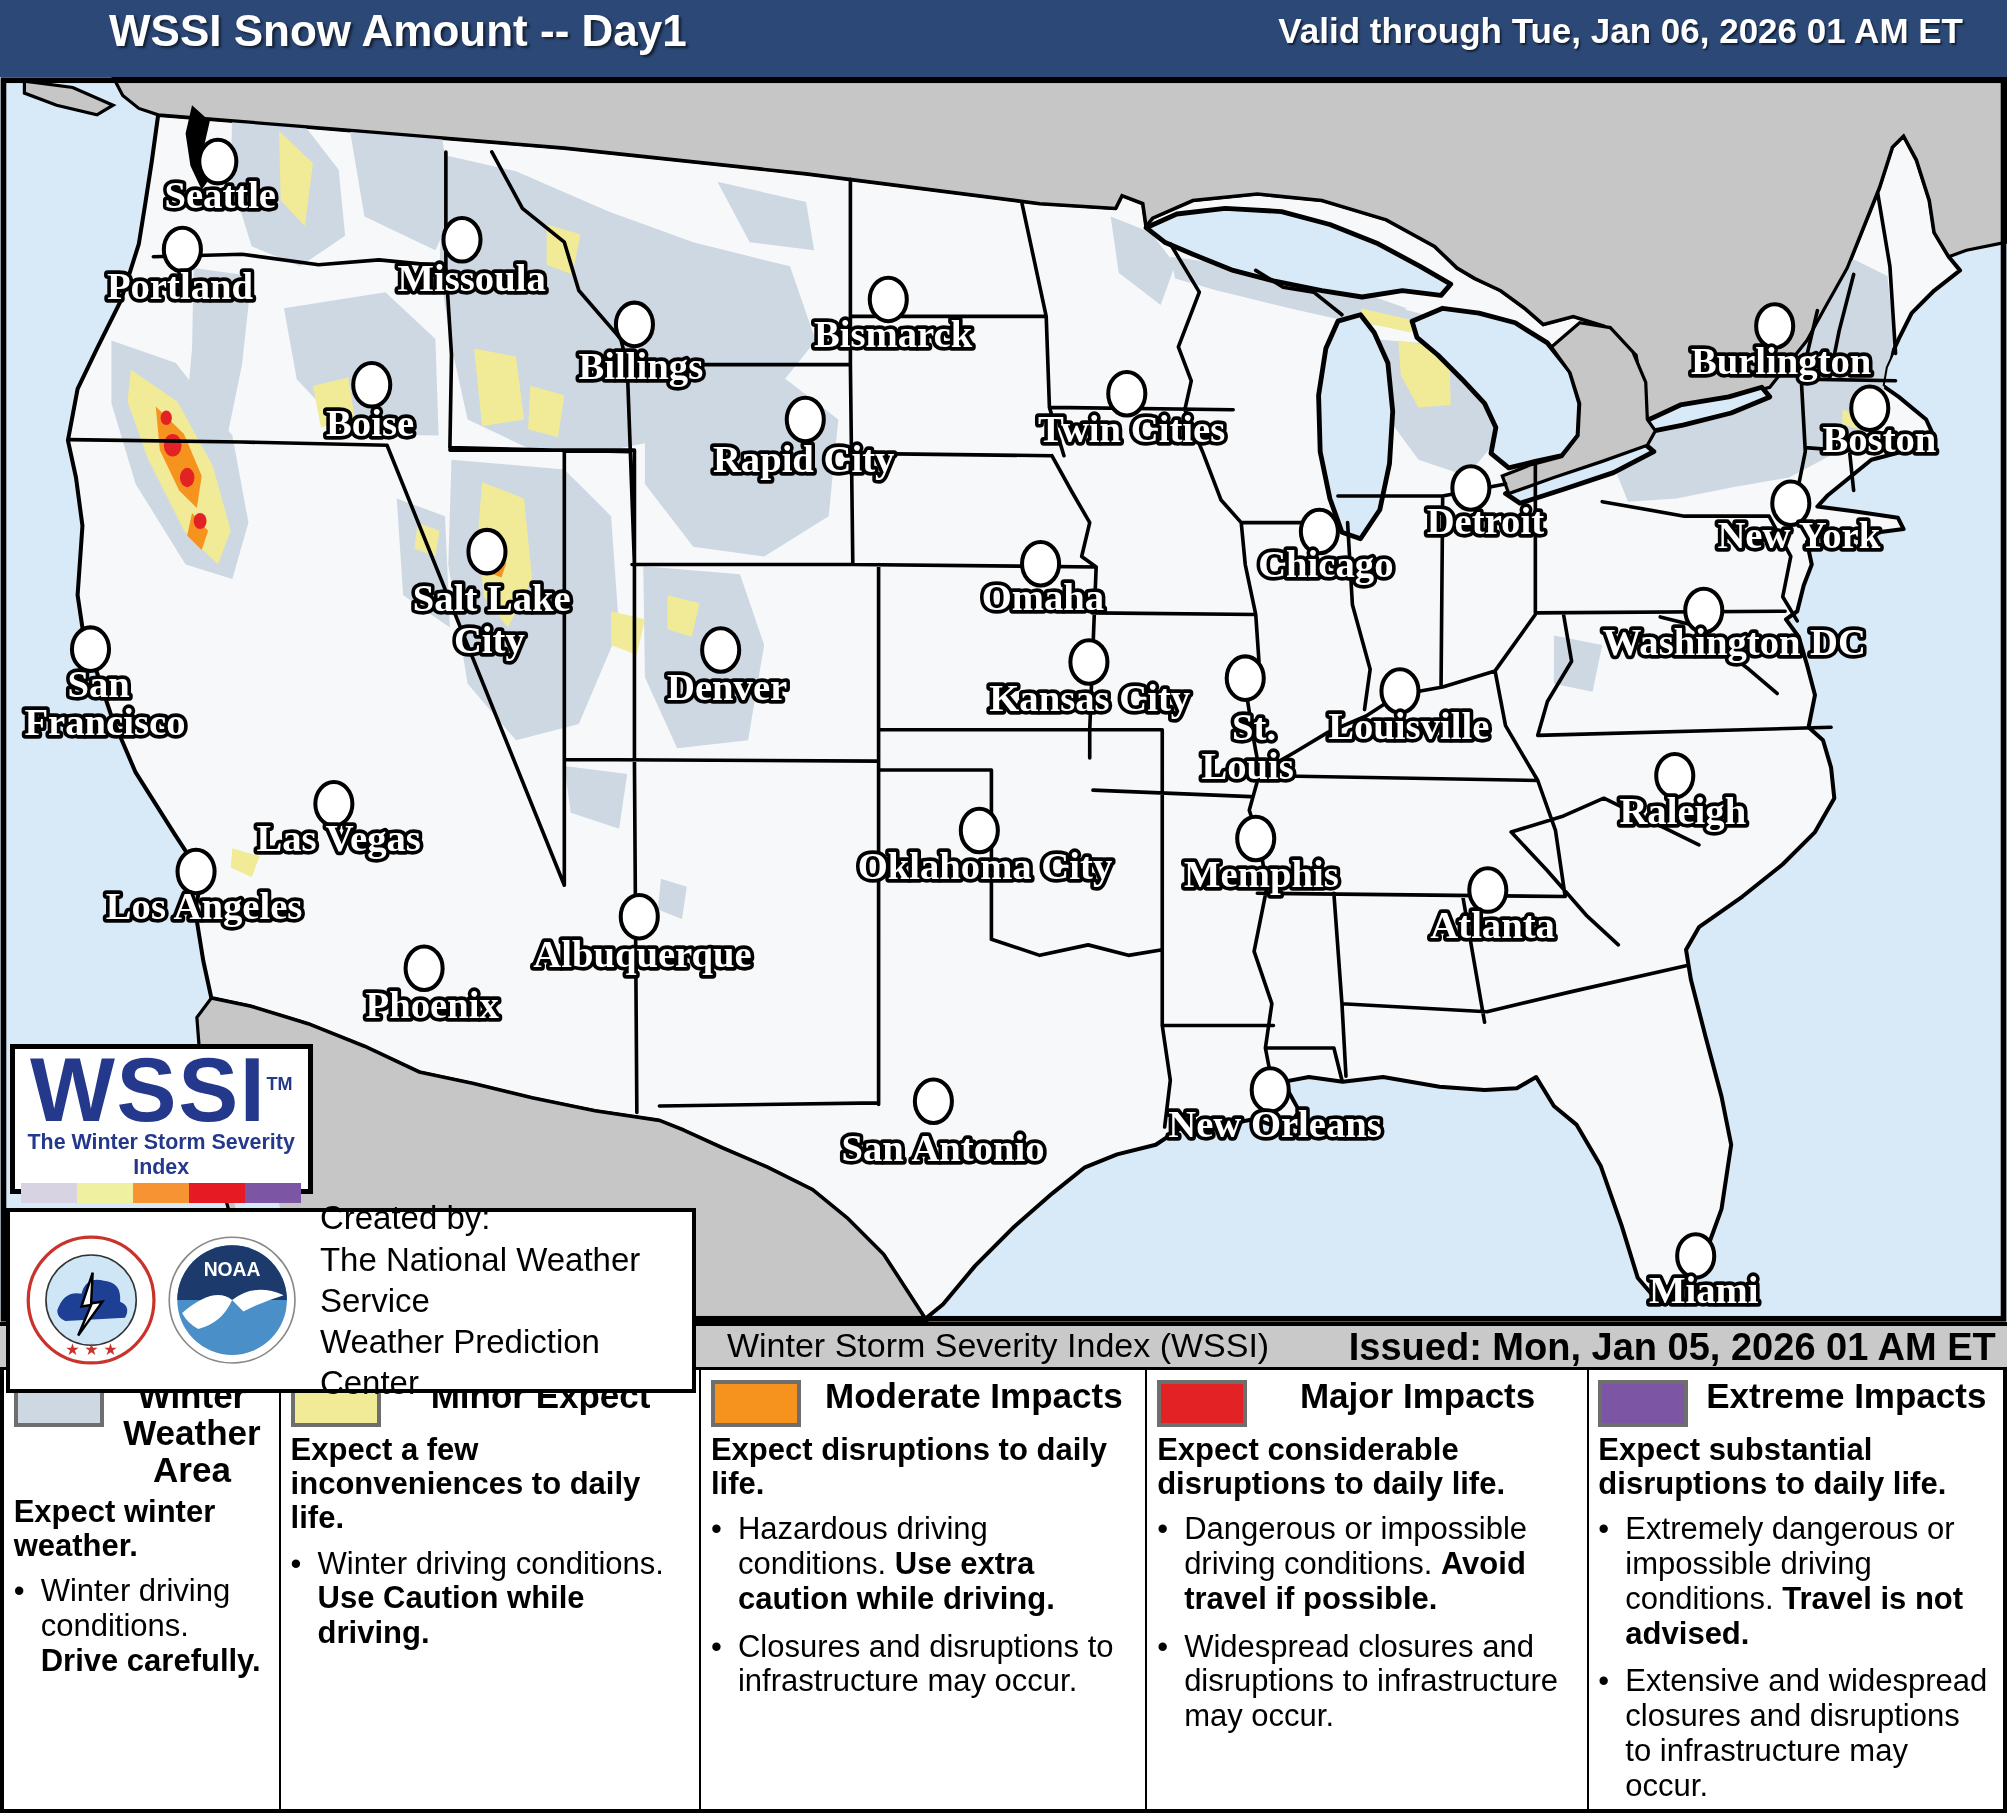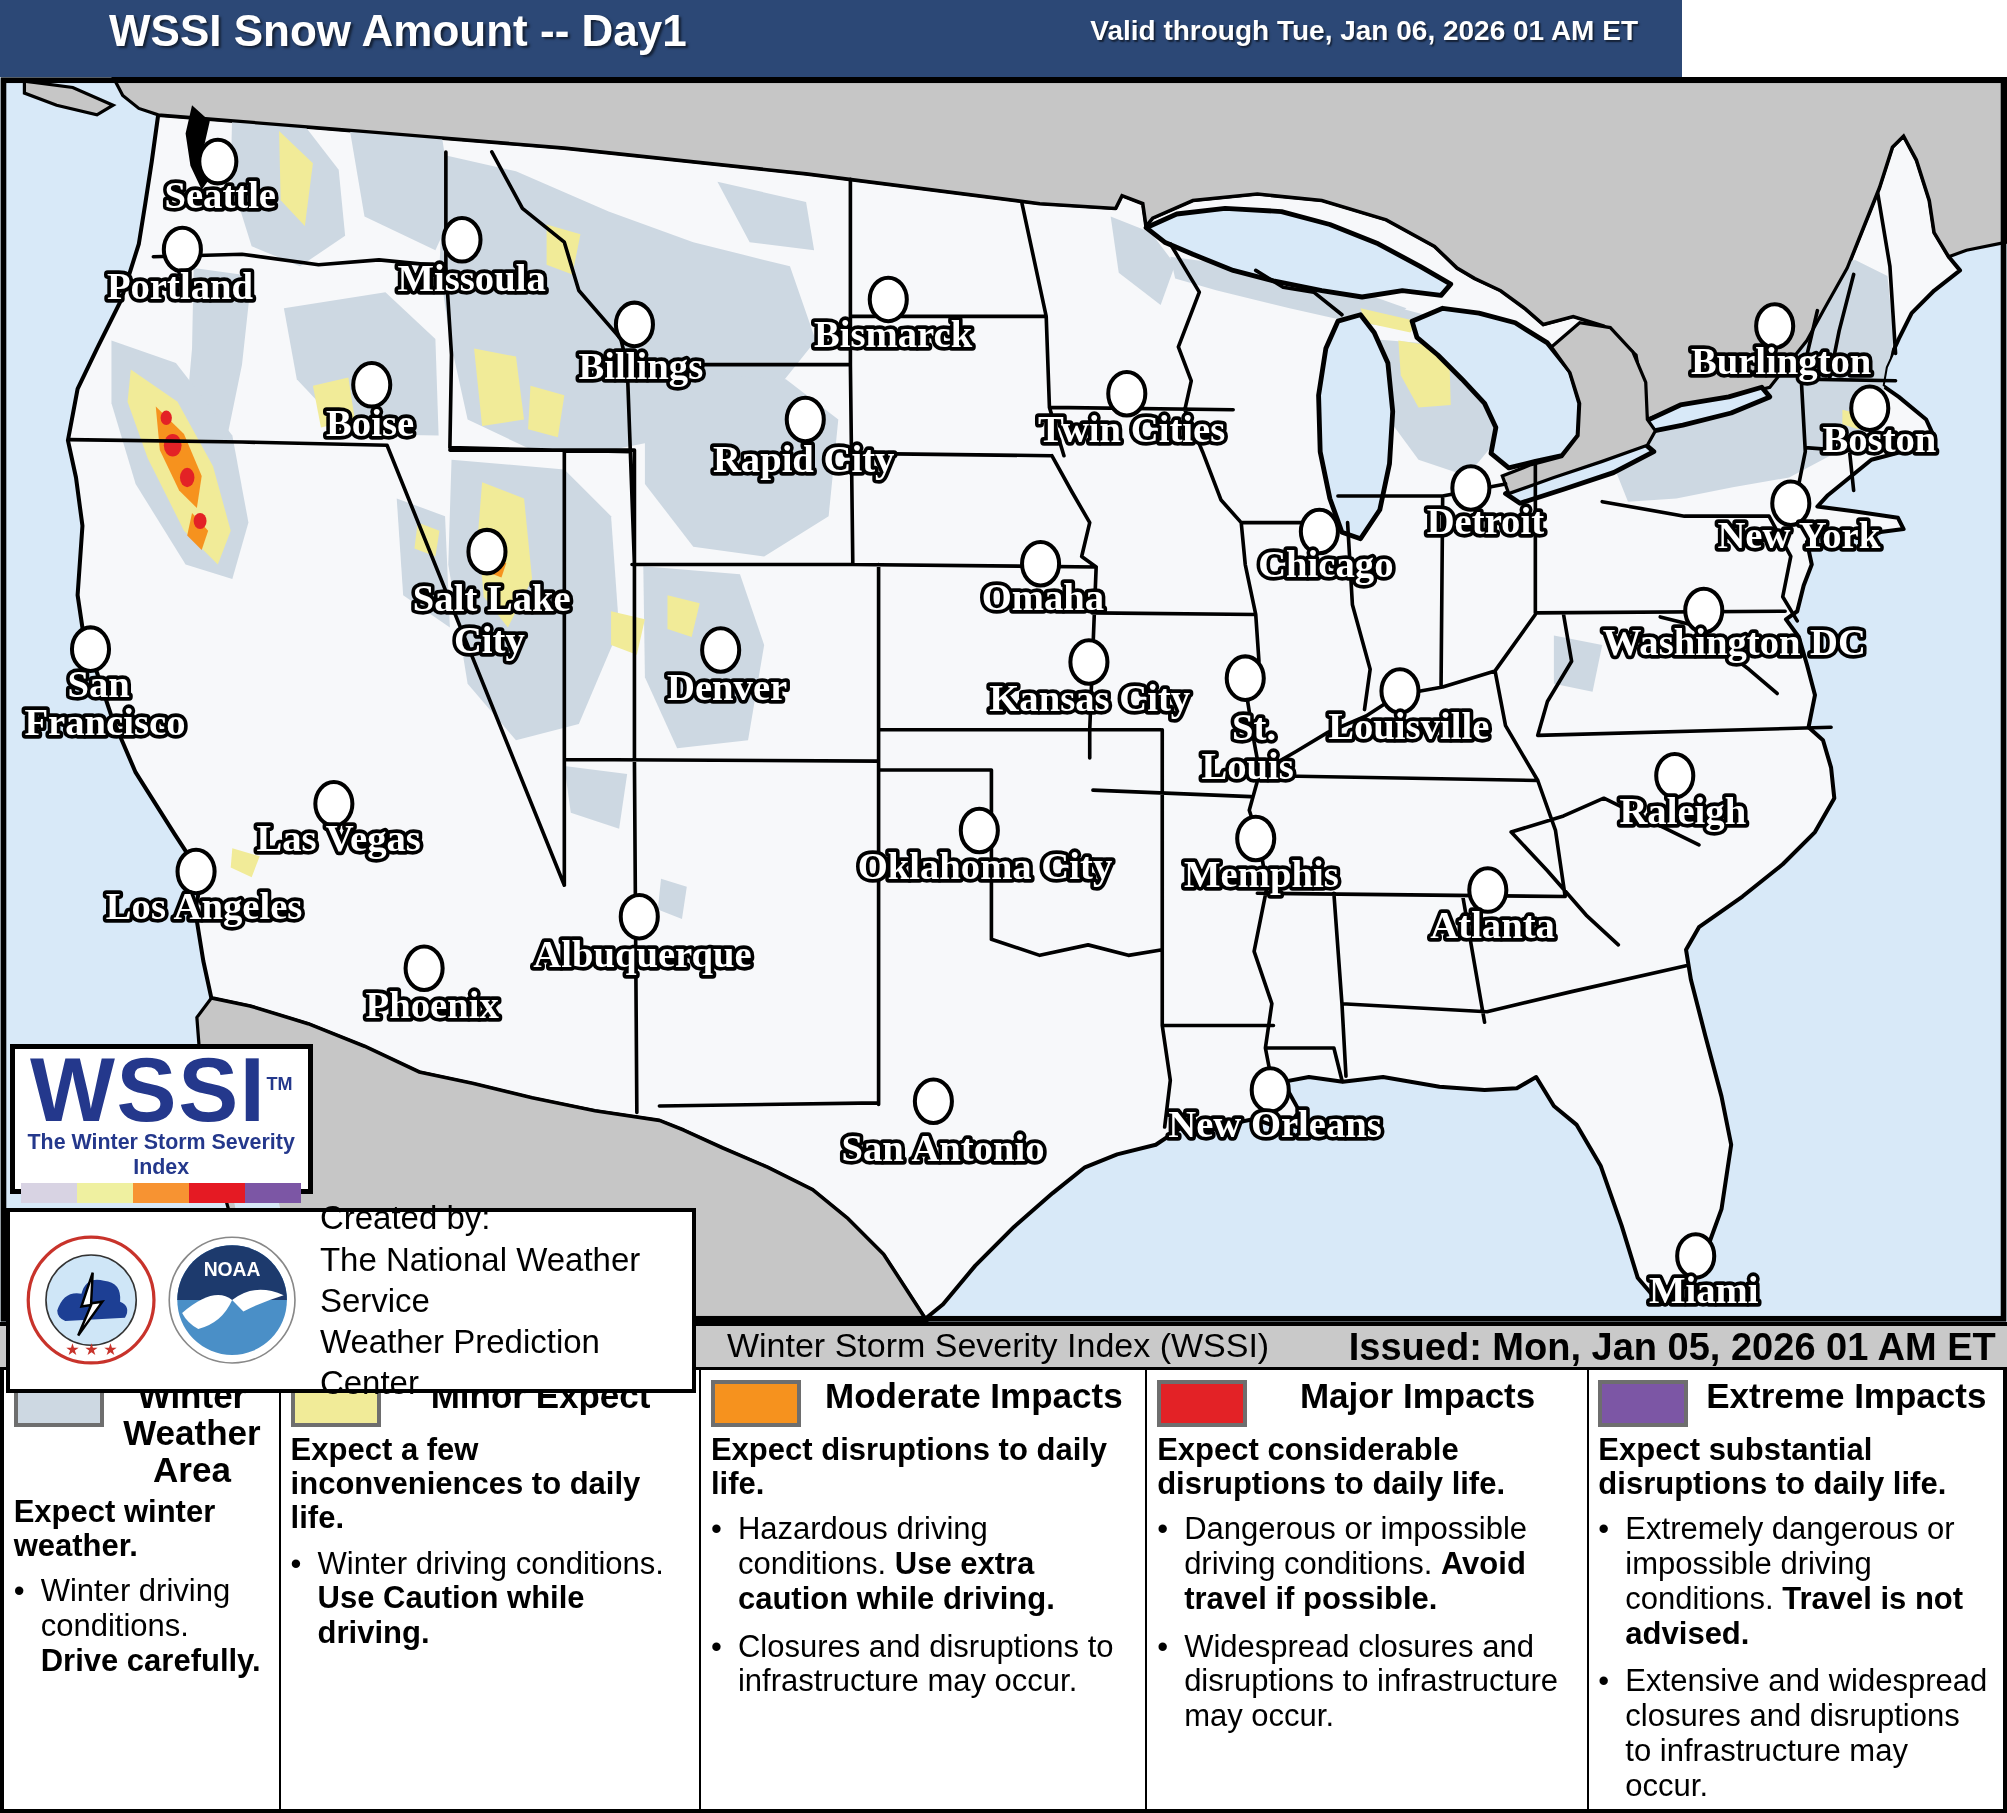--- a/index.html
+++ b/index.html
@@ -2,26 +2,26 @@
 <html style="--ocean: #D8E9F8; --foreign: #C6C6C6; --land: #F7F8FA; --winter: #CDD8E2; --minor: #F1EB98; --moderate: #F6921E; --major: #E32226; --extreme: #7C56A5; --header-bg: #2C4876; --bar-bg: #C9C9C9; --navy: #24388C;font-size:13px"><head>
 <meta charset="utf-8">
 <style>
   html,body{margin:0;padding:0;}
   body{
     width:2007px;height:1814px;position:relative;overflow:hidden;
     font-family:"Liberation Sans",sans-serif;background:#fff;
   }
   
   #header{
-    position:absolute;top:0;left:0;width:1682px;height:77px;
+    position:absolute;top:0;left:0;width:2007px;height:77px;
     background:var(--header-bg,#2C4876);display:flex;align-items:center;
     justify-content:space-between;box-sizing:border-box;padding:0 44px 16px 109px;
   }
   #header .title{font-size:44px;font-weight:bold;color:#fff;text-shadow:2.4px 2.4px 2.4px rgba(0,0,0,.55);}
-  #header .valid{font-size:28px;font-weight:bold;color:#fff;text-shadow:1.6px 1.6px 1.6px rgba(0,0,0,.55);}
+  #header .valid{font-size:35px;font-weight:bold;color:#fff;text-shadow:1.6px 1.6px 1.6px rgba(0,0,0,.55);}
   
   #map-wrap{position:absolute;top:77px;left:0;width:2007px;height:1245px;}
   svg{display:block;}
   .ocean{fill:var(--ocean,#D8E9F8);}
   .foreign{fill:var(--foreign,#C6C6C6);stroke:#000;stroke-width:4;}
   .us{fill:var(--land,#F7F8FA);stroke:#000;stroke-width:5;stroke-linejoin:round;}
   .winter{fill:var(--winter,#CDD8E2);}
   .minor{fill:var(--minor,#F1EB98);}
   .moderate{fill:var(--moderate,#F6921E);}
   .major{fill:var(--major,#E32226);}

